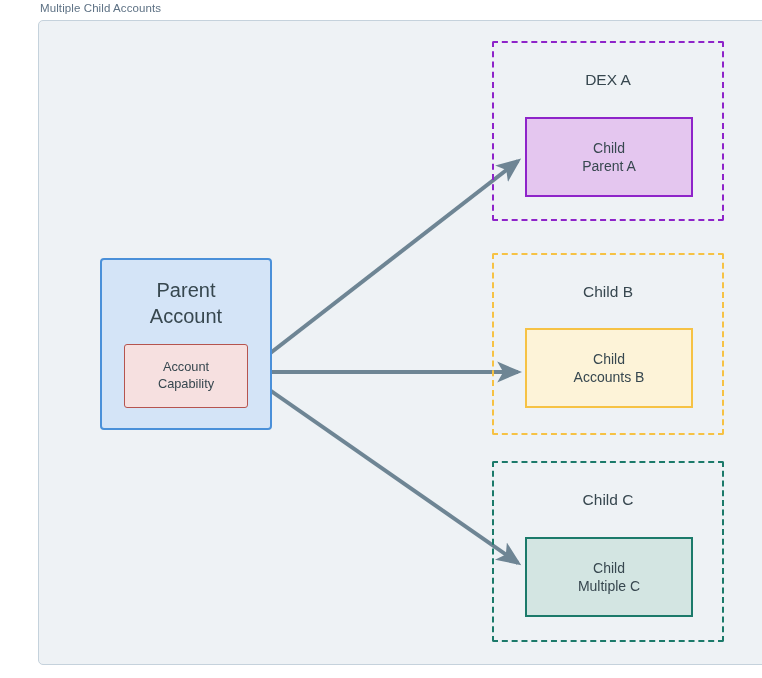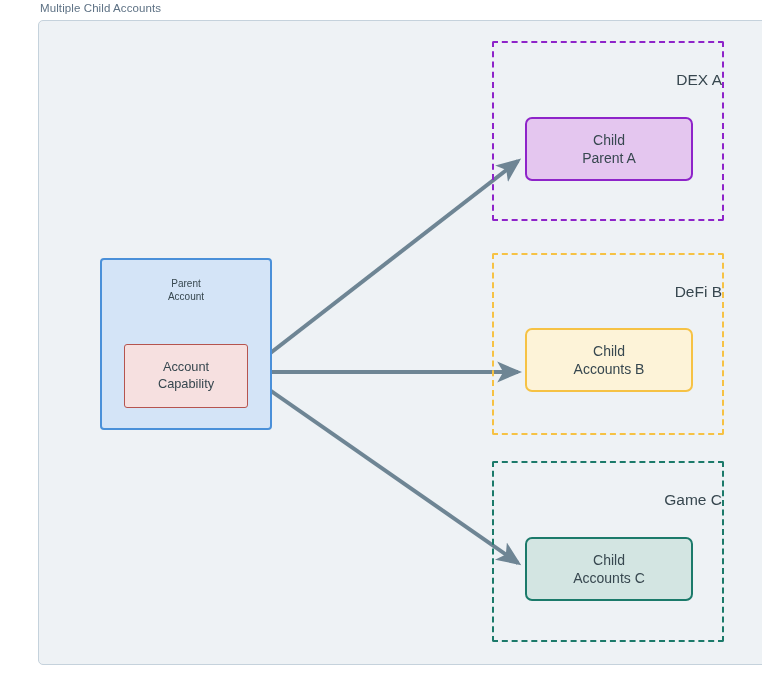--- a/index.html
+++ b/index.html
@@ -71,21 +71,21 @@
     top: 258px;
     width: 172px;
     height: 172px;
     background: #d4e4f7;
     border: 2px solid #4a90d9;
     border-radius: 4px;
     justify-content: flex-start;
     padding-top: 17px;
   }
   .parent-account-label {
-    font-size: 10px;
+    font-size: 20px;
     color: #37474f;
   }
 
   
   .account-capability {
     left: 92px;
     top: 344px;
     width: 124px;
     height: 64px;
     background: #f6e0e0;
@@ -99,35 +99,35 @@
     position: absolute;
     box-sizing: border-box;
     border-radius: 2px;
     background: transparent;
   }
   .app-title {
     position: absolute;
     left: 0;
     right: 0;
     top: 28px;
-    text-align: right;
+    text-align: center;
     font-size: 15.5px;
     color: #37474f;
   }
 
   .app-dex  { left: 460px; top: 41px;  width: 232px; height: 180px; border: 2px dashed #8e24c9; }
   .app-defi { left: 460px; top: 253px; width: 232px; height: 182px; border: 2px dashed #f6c244; }
   .app-game { left: 460px; top: 461px; width: 232px; height: 181px; border: 2px dashed #1b7a6a; }
 
   
   .child-account {
     width: 168px;
-    height: 64px;
+    height: 80px;
     font-size: 14px;
-    border-radius: 7px;
+    border-radius: 0;
   }
   .child-a { left: 493px; top: 117px; background: #e4c6ef; border: 2px solid #8e24c9; }
   .child-b { left: 493px; top: 328px; background: #fdf3d8; border: 2px solid #f6c244; }
   .child-c { left: 493px; top: 537px; background: #d3e5e2; border: 2px solid #1b7a6a; }
 </style>
 </head>
 <body>
 
 <div id="diagram-root">
 
@@ -161,28 +161,28 @@
 
   <div class="app-container app-dex">
     <div class="app-title">DEX A</div>
   </div>
   <div class="node child-account child-a">
     <div>Child</div>
     <div>Parent A</div>
   </div>
 
   <div class="app-container app-defi">
-    <div class="app-title">DeFi B</div>
+    <div class="app-title">Child B</div>
   </div>
   <div class="node child-account child-b">
     <div>Child</div>
     <div>Accounts B</div>
   </div>
 
   <div class="app-container app-game">
-    <div class="app-title">Game C</div>
+    <div class="app-title">Child C</div>
   </div>
   <div class="node child-account child-c">
     <div>Child</div>
-    <div>Accounts C</div>
+    <div>Multiple C</div>
   </div>
 
 </div>
 
 </body></html>

